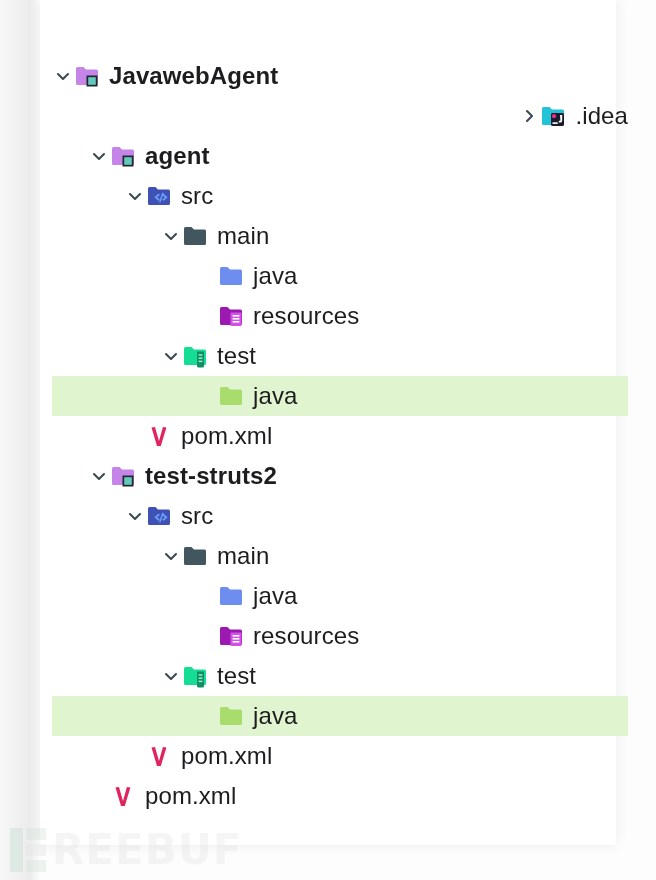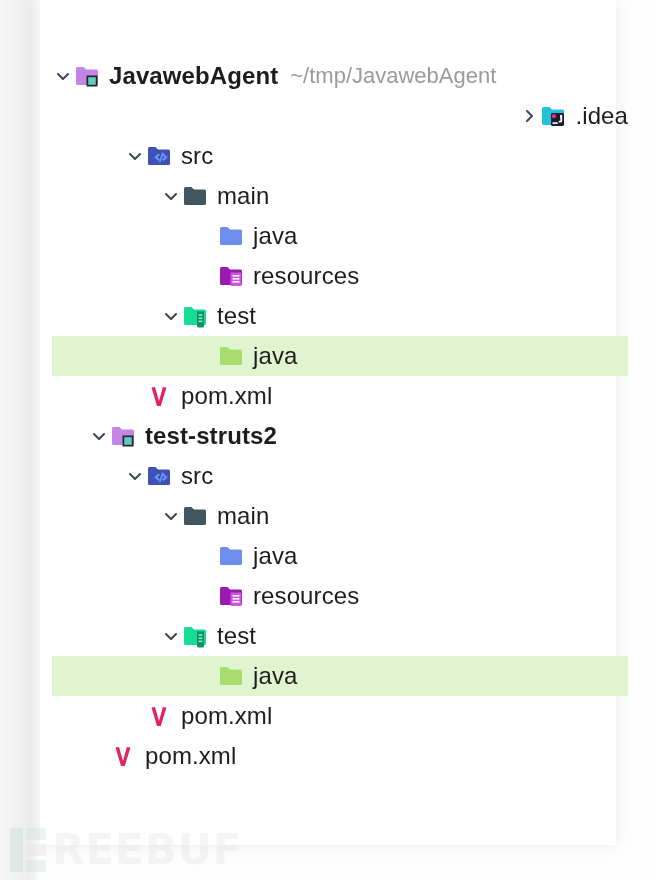--- a/index.html
+++ b/index.html
@@ -133,38 +133,52 @@
         </svg>
       </span>
       <span class="icon">
         <svg width="26" height="26" viewBox="0 0 26 26">
           <path d="M2 5.5 A1.5 1.5 0 0 1 3.5 4 H9.5 L12 6.6 H22.5 A1.5 1.5 0 0 1 24 8.1 V20.5 A1.5 1.5 0 0 1 22.5 22 H3.5 A1.5 1.5 0 0 1 2 20.5 Z" fill="#c585e8"></path>
           <rect x="12.5" y="12.5" width="11" height="11" fill="#20282c"></rect>
           <rect x="14.2" y="14.2" width="7.6" height="7.6" fill="#63c8bd"></rect>
         </svg>
       </span>
       <span class="label bold">JavawebAgent</span>
-      <span class="path">~/tmp/JavawebAgent</span>
     </div>
     <div class="row" style="padding-left: 36px; justify-content: flex-end;">
       <span class="twisty">
         <svg width="16" height="16" viewBox="0 0 16 16">
           <path d="M6 3 L11 8 L6 13" stroke="#3c4a52" stroke-width="2.1" fill="none" stroke-linecap="round" stroke-linejoin="round"></path>
         </svg>
       </span>
       <span class="icon">
         <svg width="26" height="26" viewBox="0 0 26 26">
           <path d="M2 5.5 A1.5 1.5 0 0 1 3.5 4 H9.5 L12 6.6 H22.5 A1.5 1.5 0 0 1 24 8.1 V20.5 A1.5 1.5 0 0 1 22.5 22 H3.5 A1.5 1.5 0 0 1 2 20.5 Z" fill="#22c3d6"></path>
           <rect x="11" y="10" width="13" height="13" rx="1.5" fill="#1b1b2b"></rect>
           <circle cx="14" cy="13.2" r="2.1" fill="#ec2d8c"></circle>
           <path d="M20 12 h2.2 v5.4 a2.2 2.2 0 0 1 -2.2 2.2 h-1.2 v-1.8 h1 a0.6 0.6 0 0 0 0.6 -0.6 Z" fill="#ffffff"></path>
           <rect x="12.5" y="19.3" width="5.2" height="1.6" fill="#ffffff"></rect>
         </svg>
       </span>
       <span class="label">.idea</span>
+    </div>
+    <div class="row" style="padding-left: 36px;">
+      <span class="twisty">
+        <svg width="16" height="16" viewBox="0 0 16 16">
+          <path d="M3 6 L8 11 L13 6" stroke="#3c4a52" stroke-width="2.1" fill="none" stroke-linecap="round" stroke-linejoin="round"></path>
+        </svg>
+      </span>
+      <span class="icon">
+        <svg width="26" height="26" viewBox="0 0 26 26">
+          <path d="M2 5.5 A1.5 1.5 0 0 1 3.5 4 H9.5 L12 6.6 H22.5 A1.5 1.5 0 0 1 24 8.1 V20.5 A1.5 1.5 0 0 1 22.5 22 H3.5 A1.5 1.5 0 0 1 2 20.5 Z" fill="#c585e8"></path>
+          <rect x="12.5" y="12.5" width="11" height="11" fill="#20282c"></rect>
+          <rect x="14.2" y="14.2" width="7.6" height="7.6" fill="#63c8bd"></rect>
+        </svg>
+      </span>
+      <span class="label bold">agent</span>
     </div>
     <div class="row" style="padding-left: 72px;">
       <span class="twisty">
         <svg width="16" height="16" viewBox="0 0 16 16">
           <path d="M3 6 L8 11 L13 6" stroke="#3c4a52" stroke-width="2.1" fill="none" stroke-linecap="round" stroke-linejoin="round"></path>
         </svg>
       </span>
       <span class="icon">
         <svg width="26" height="26" viewBox="0 0 26 26">
           <path d="M2 5.5 A1.5 1.5 0 0 1 3.5 4 H9.5 L12 6.6 H22.5 A1.5 1.5 0 0 1 24 8.1 V20.5 A1.5 1.5 0 0 1 22.5 22 H3.5 A1.5 1.5 0 0 1 2 20.5 Z" fill="#3f51b5"></path>

